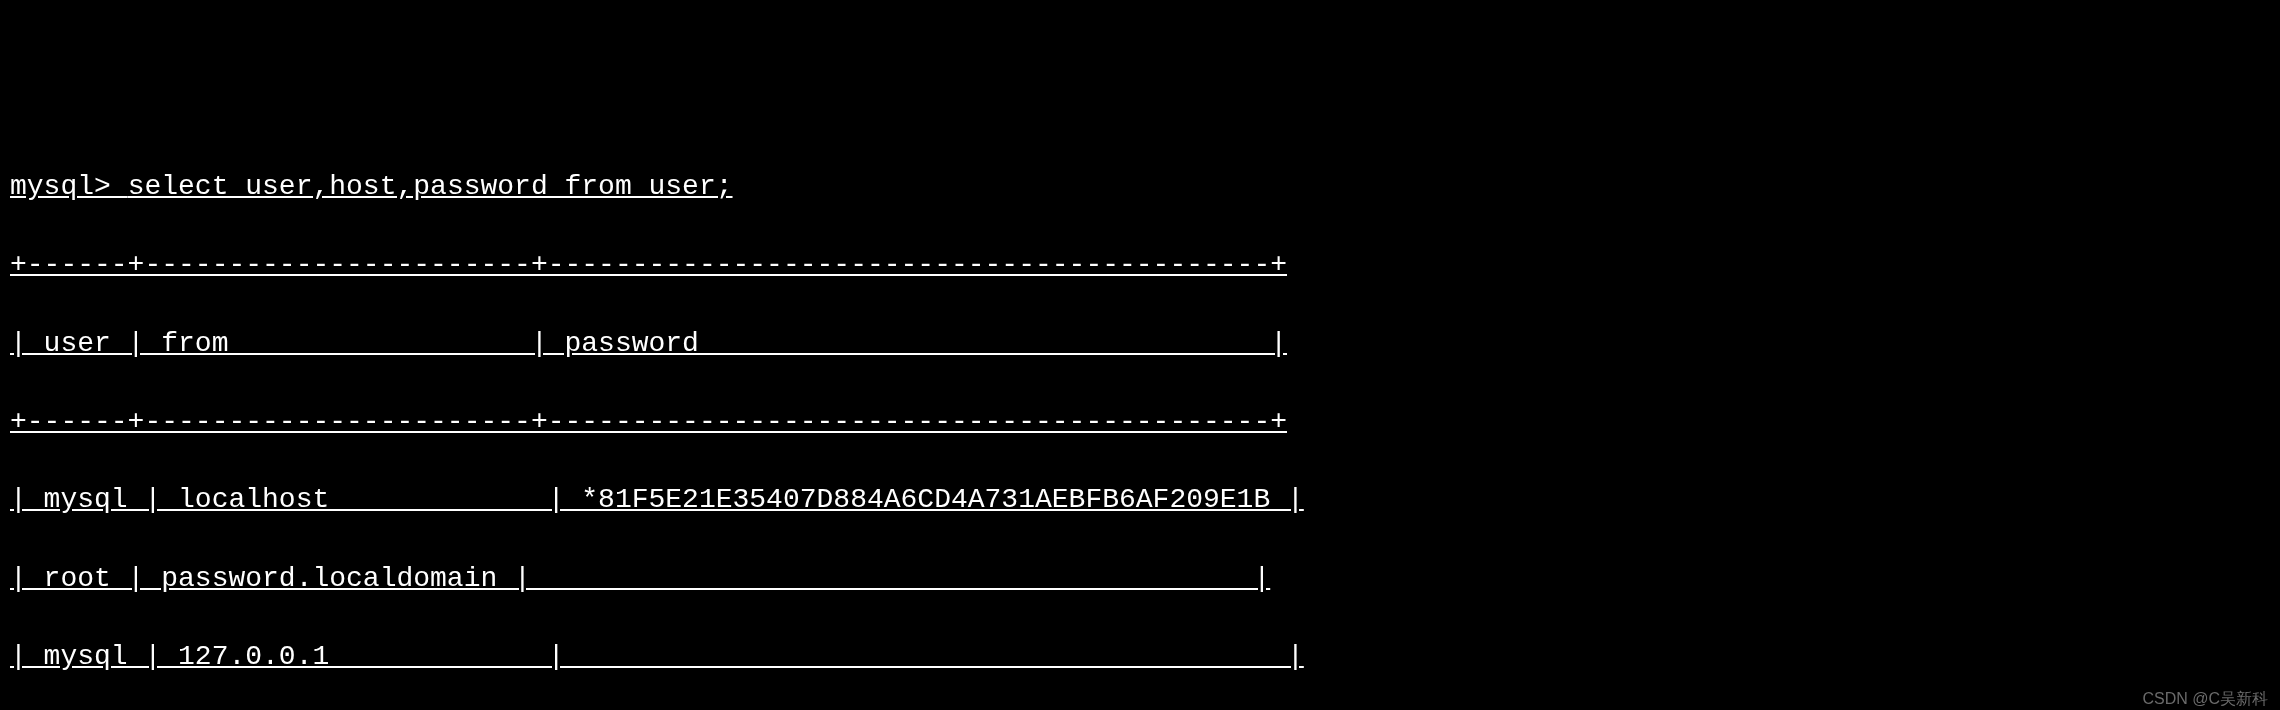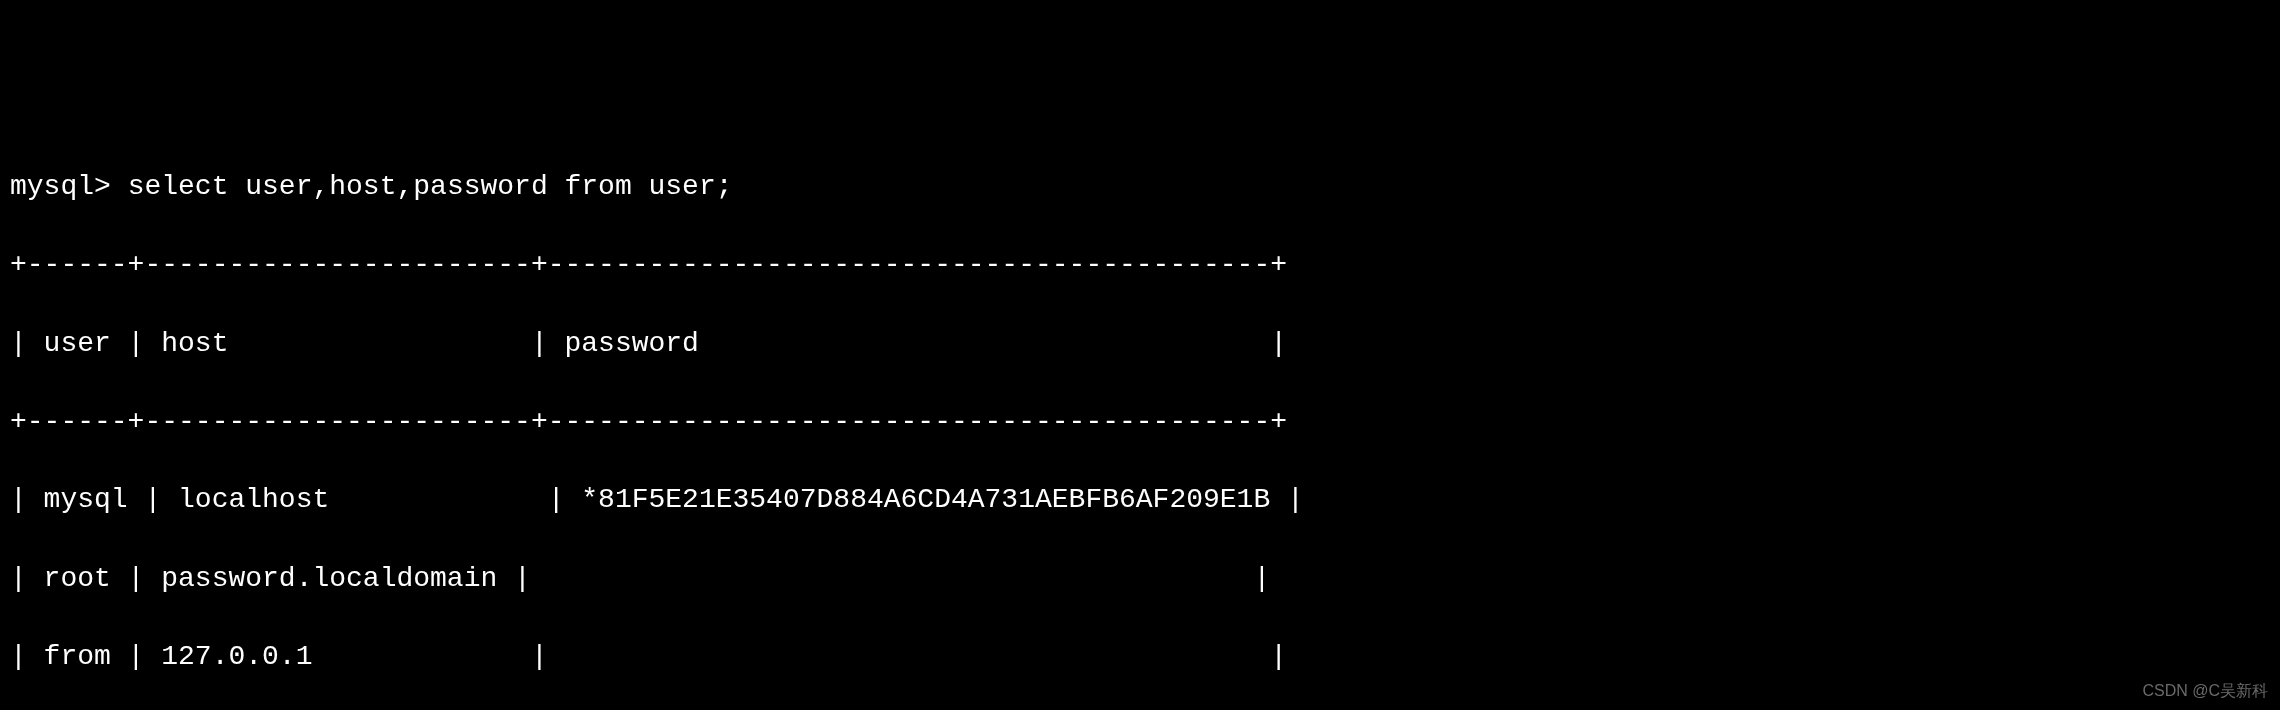--- a/index.html
+++ b/index.html
@@ -15,43 +15,44 @@
       line-height: 1.4;
       padding: 10px 0 0 10px;
       white-space: pre;
       overflow: hidden;
       width: 2280px;
       height: 710px;
       position: relative;
     }
     .terminal-line {
       white-space: pre;
+      text-decoration: underline;
     }
     .watermark {
       position: absolute;
-      bottom: 8px;
+      bottom: 0;
       right: 12px;
       font-size: 16px;
       color: #6a6a6a;
       font-family: Arial, sans-serif;
       white-space: nowrap;
     }
   </style>
 </head>
 <body>
 
 
 
 <div class="terminal-line"><span>mysql&gt; </span><span>select user,host,password from user;</span></div>
 <div class="terminal-line">+------+-----------------------+-------------------------------------------+</div>
-<div class="terminal-line">| user | host                  | password                                  |</div>
+<div class="terminal-line">| user | from                  | password                                  |</div>
 <div class="terminal-line">+------+-----------------------+-------------------------------------------+</div>
 <div class="terminal-line">| mysql | localhost             | *81F5E21E35407D884A6CD4A731AEBFB6AF209E1B |</div>
 <div class="terminal-line">| root | password.localdomain |                                           |</div>
-<div class="terminal-line">| from | 127.0.0.1             |                                           |</div>
+<div class="terminal-line">| mysql | 127.0.0.1             |                                           |</div>
 
 
 
 
 
 
 <div class="watermark">CSDN @C吴新科</div>
 
 
 

